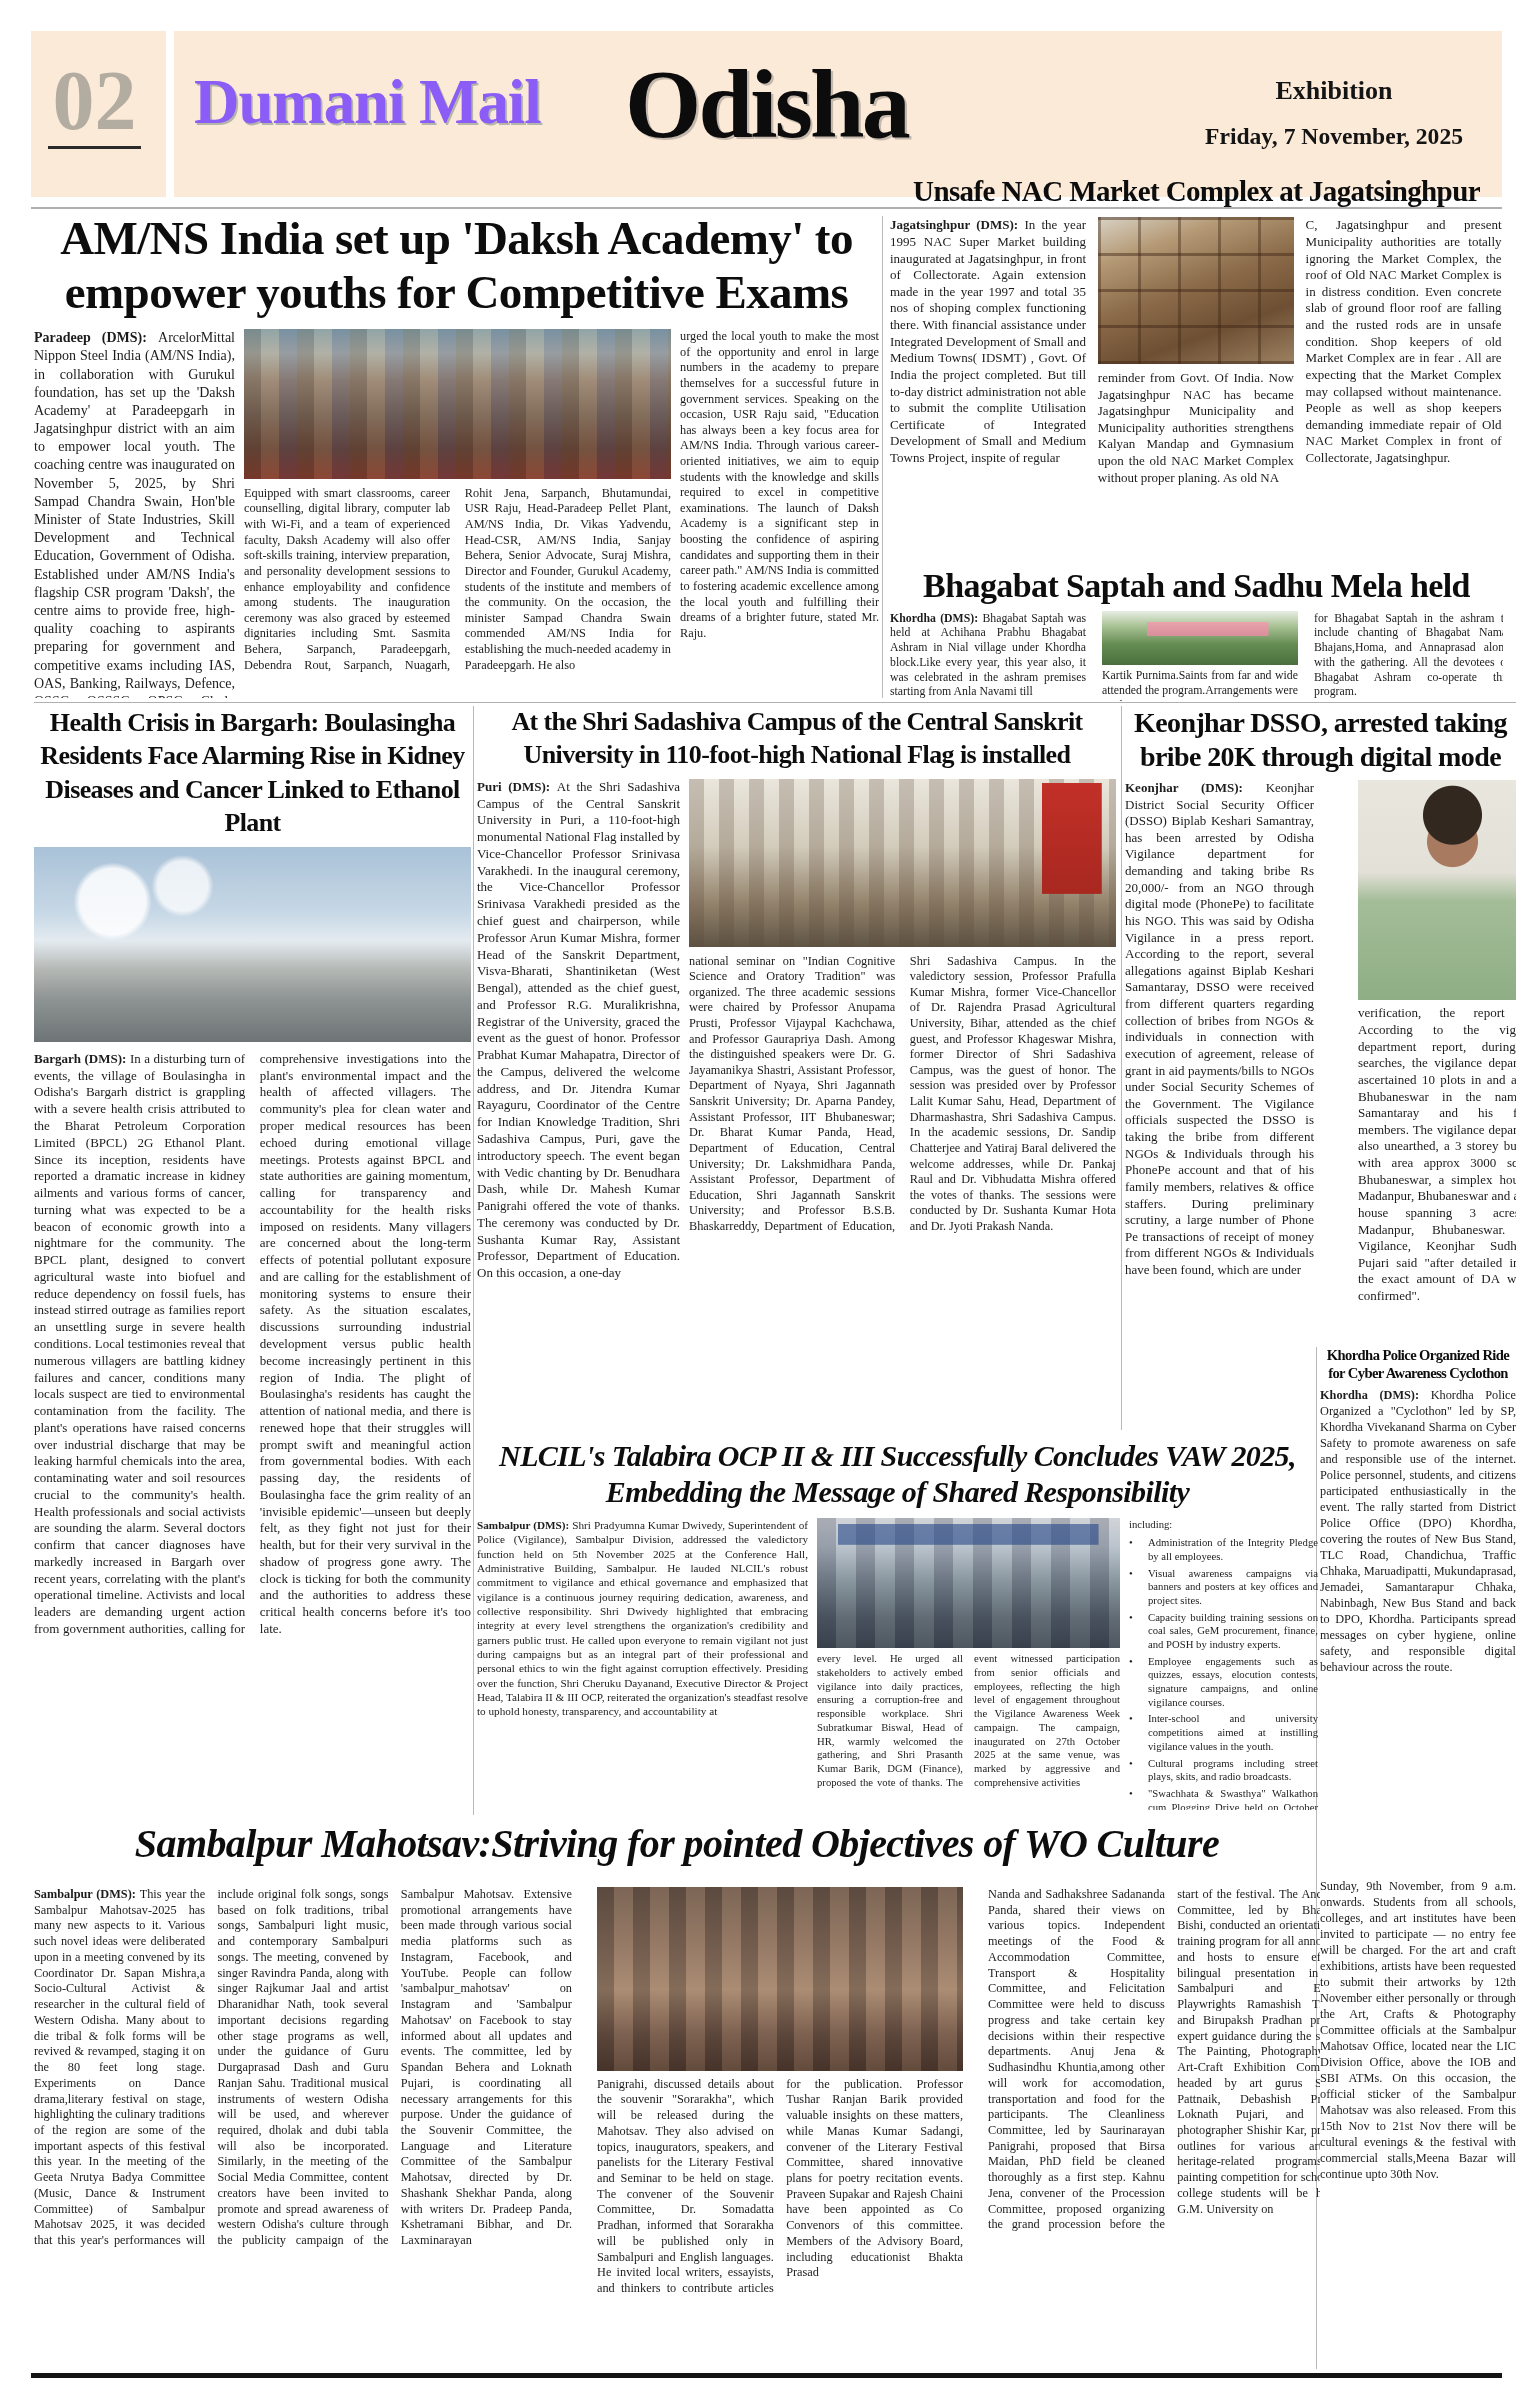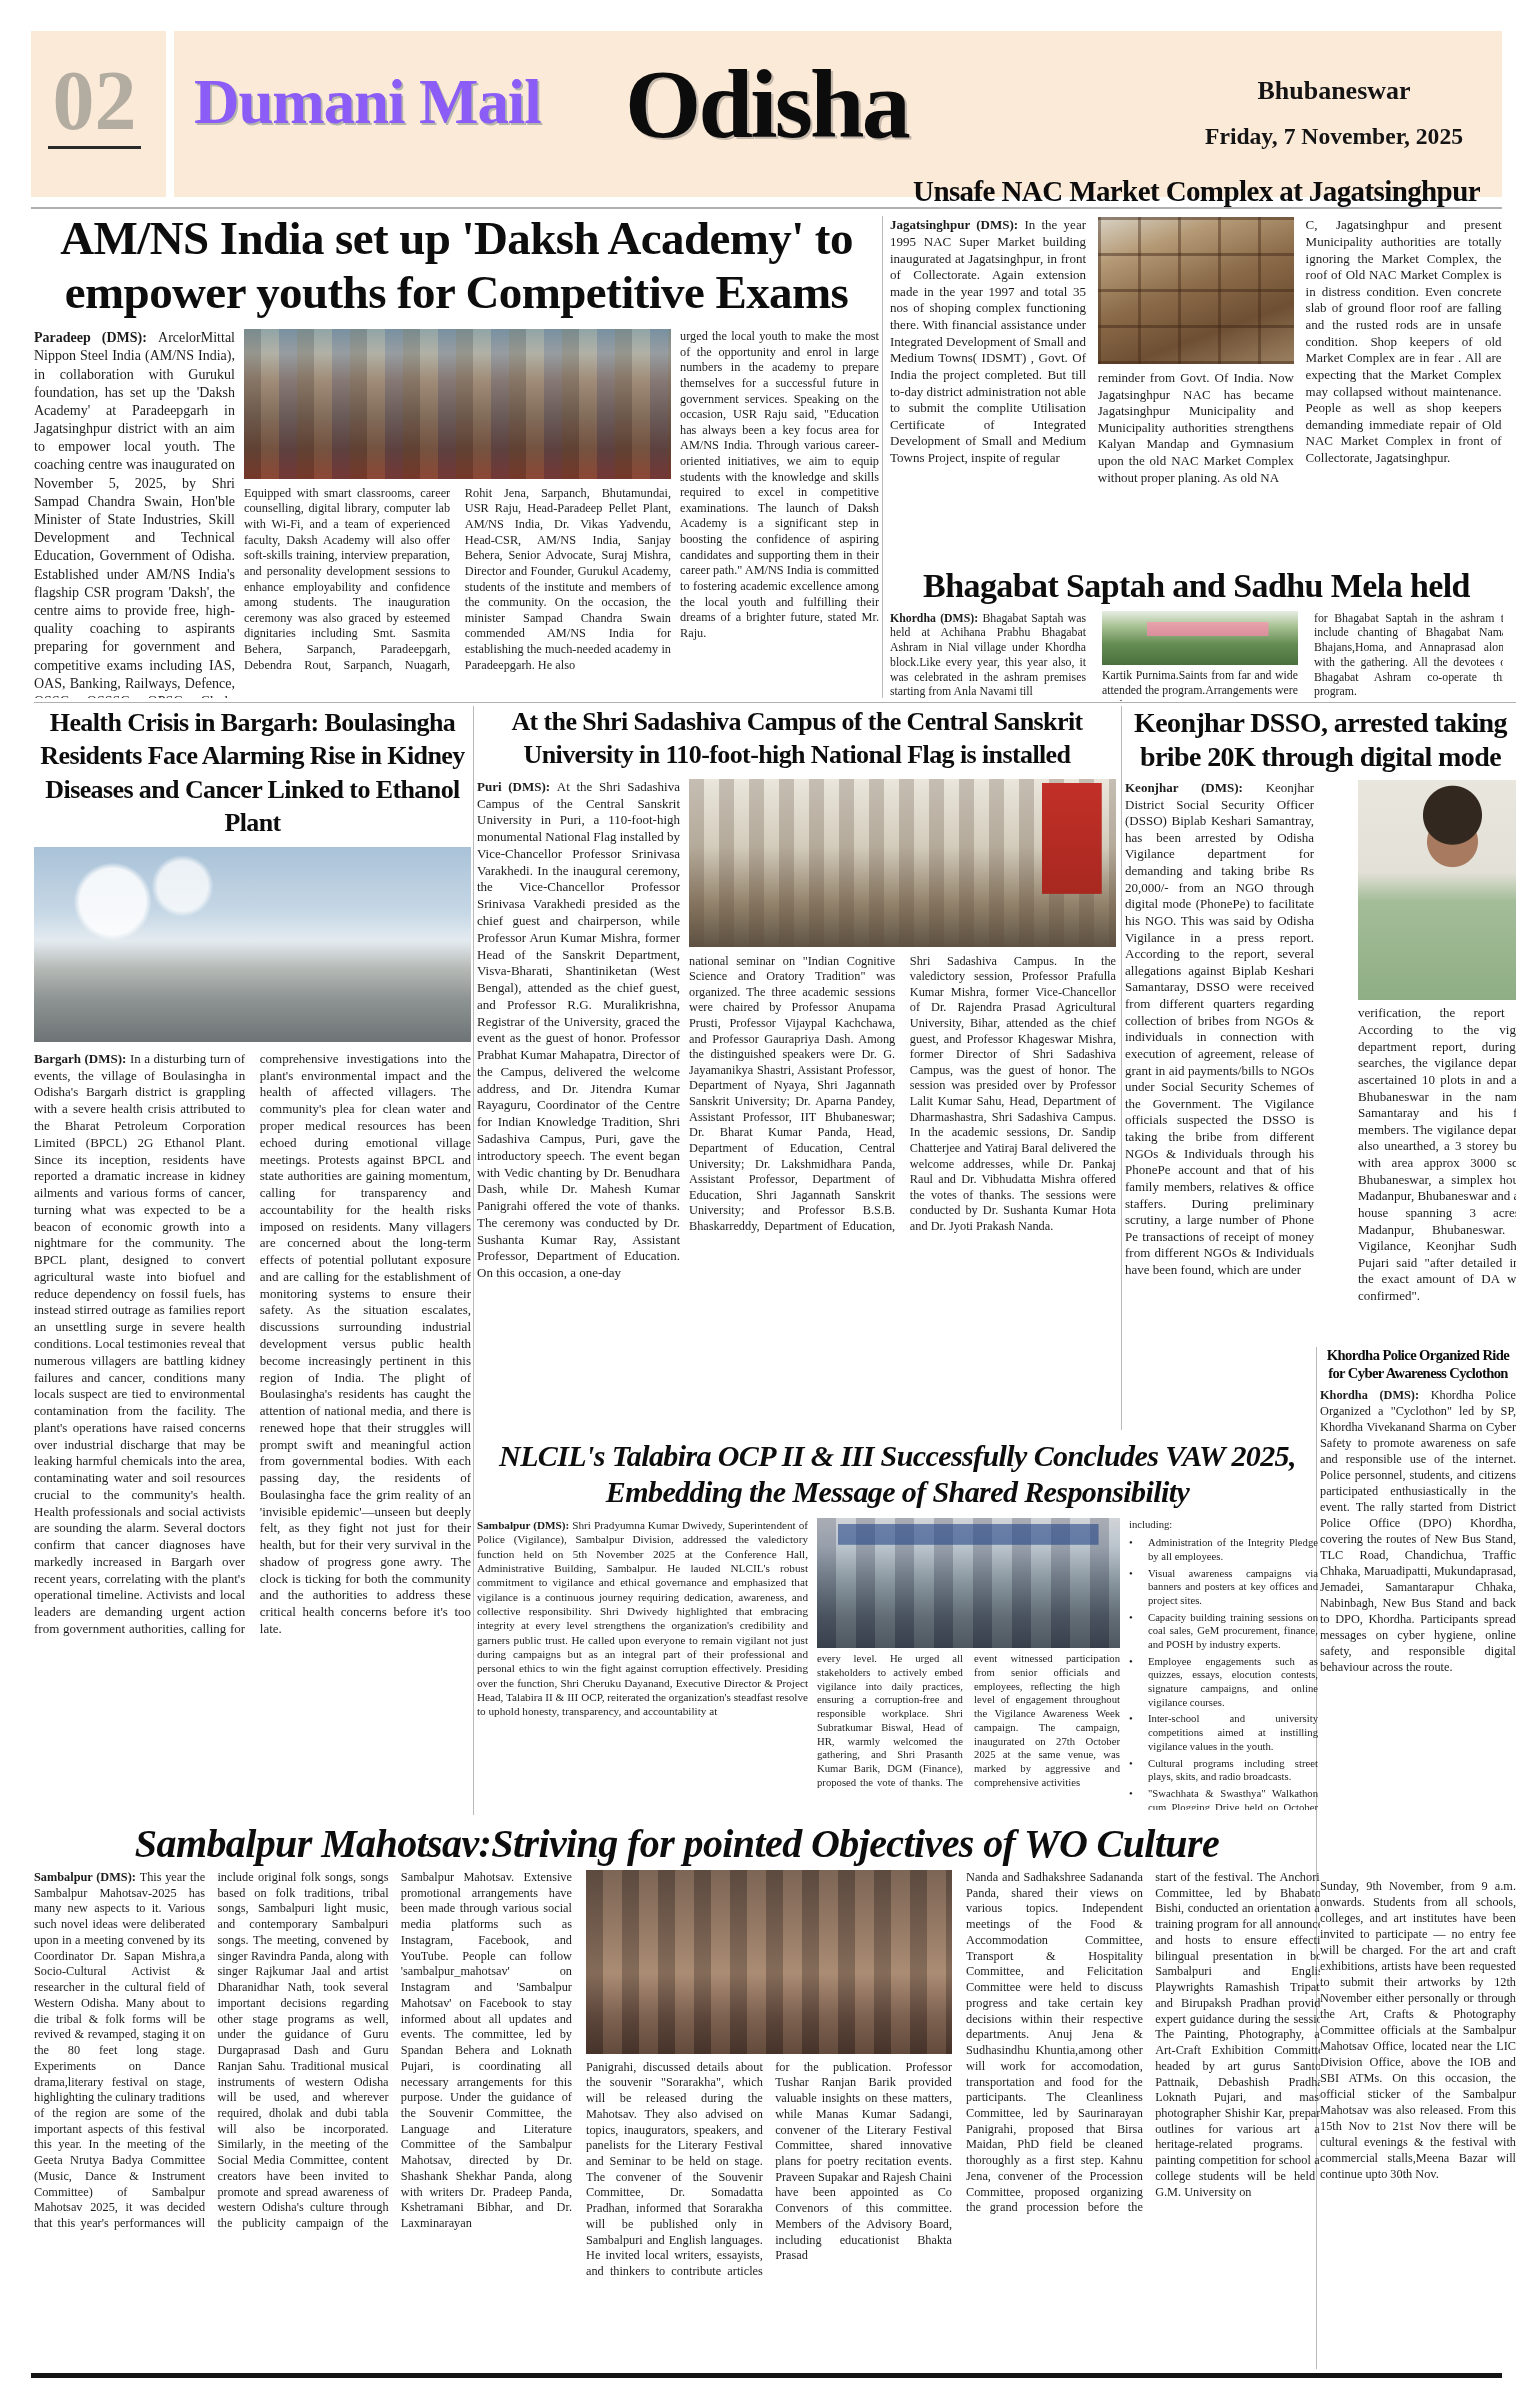--- a/index.html
+++ b/index.html
@@ -77,21 +77,21 @@
   #nlcil-body{display:grid;grid-template-columns:331px 303px 189px;column-gap:9px;margin-top:7.9px;height:292px;overflow:hidden;}
   #nlcil-col1{font-size:11.2px;line-height:1.28;}
   #nlcil-photo{height:130px;margin-bottom:4.5px;}
   #nlcil-mid-txt{font-size:10.7px;line-height:1.28;column-count:2;column-gap:11.2px;height:155px;overflow:hidden;}
   #nlcil-bullets{font-size:10.7px;line-height:1.27;}
   .bullet-item{margin-bottom:3.4px;display:flex;}
   .bullet-item .dot{flex:0 0 19px;}
   
   #art-sambalpur{left:34px;top:1821px;width:1286px;height:552px;overflow:hidden;}
   #sambalpur-headline{font-size:40px;font-style:italic;font-weight:bold;letter-spacing:-0.6px;}
-  #sambalpur-body{display:grid;grid-template-columns:538px 366px 366px;column-gap:14px;margin-top:3px;height:487px;overflow:hidden;}
+  #sambalpur-body{display:grid;grid-template-columns:538px 366px 366px;column-gap:25px;margin-top:20px;height:487px;overflow:hidden;}
   #sambalpur-left{column-count:3;column-gap:12.3px;font-size:12.3px;line-height:1.28;}
   #sambalpur-photo{height:184px;margin-bottom:5.6px;}
   #sambalpur-midtxt{column-count:2;column-gap:12.3px;font-size:12.3px;line-height:1.28;height:292px;overflow:hidden;}
   #sambalpur-right{column-count:2;column-gap:12.3px;font-size:12.3px;line-height:1.28;}
   #sambalpur-tail{left:1320px;top:1879px;width:196px;height:489px;overflow:hidden;font-size:12.3px;line-height:1.30;}
   
   #amns-photo{background:
      repeating-linear-gradient(90deg, rgba(70,45,35,0.30) 0 17px, rgba(150,110,85,0.22) 17px 35px, rgba(50,40,80,0.25) 35px 53px),
      linear-gradient(180deg,#8fb4bd 0%,#b9c4bd 16%,#a39582 34%,#7d6c5c 58%,#6b4a3a 80%,#8a3c2c 100%);}
   #nac-photo{background:
@@ -125,21 +125,21 @@
 <body>
 
 <div id="page">
 
   <div class="abs" id="header-band">
     <div id="page-num">02</div>
     <div id="header-gap"></div>
     <div id="brand">Dumani Mail</div>
     <div id="section-title">Odisha</div>
     <div id="header-right">
-      <div id="header-city">Bhubaneswar</div>
+      <div id="header-city">Exhibition</div>
       <div id="header-date">Friday, 7 November, 2025</div>
     </div>
   </div>
   <div class="abs hrule" style="left:31px;top:207px;width:1471px;"></div>
 
   <div class="abs" id="art-amns">
     <div class="headline" id="amns-headline">AM/NS India set up 'Daksh Academy' to empower youths for Competitive Exams</div>
     <div id="amns-body">
       <div class="body-txt" id="amns-col1">
         <b class="dateline">Paradeep (DMS): </b>

